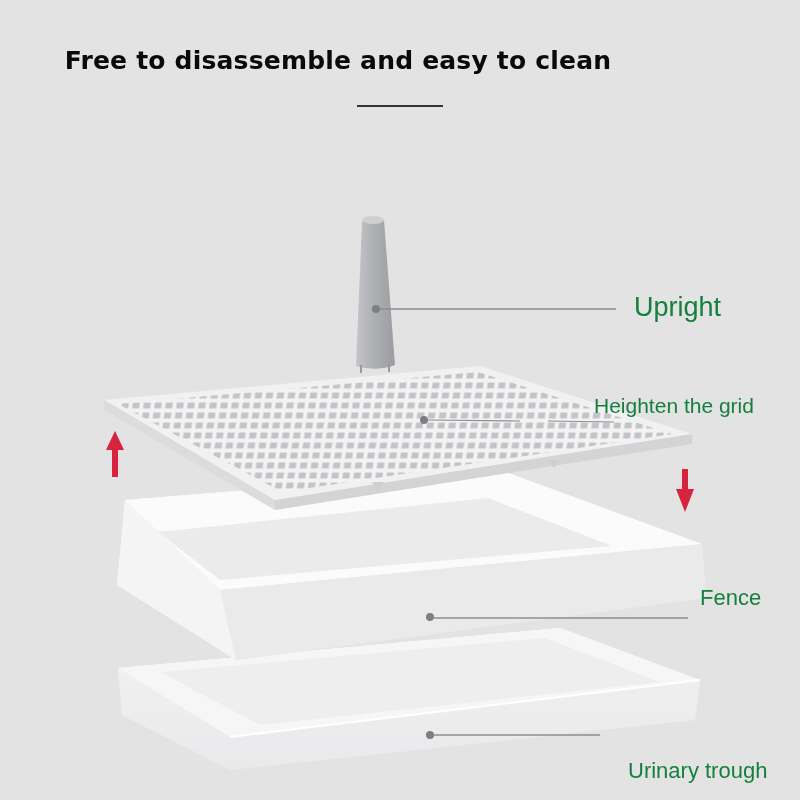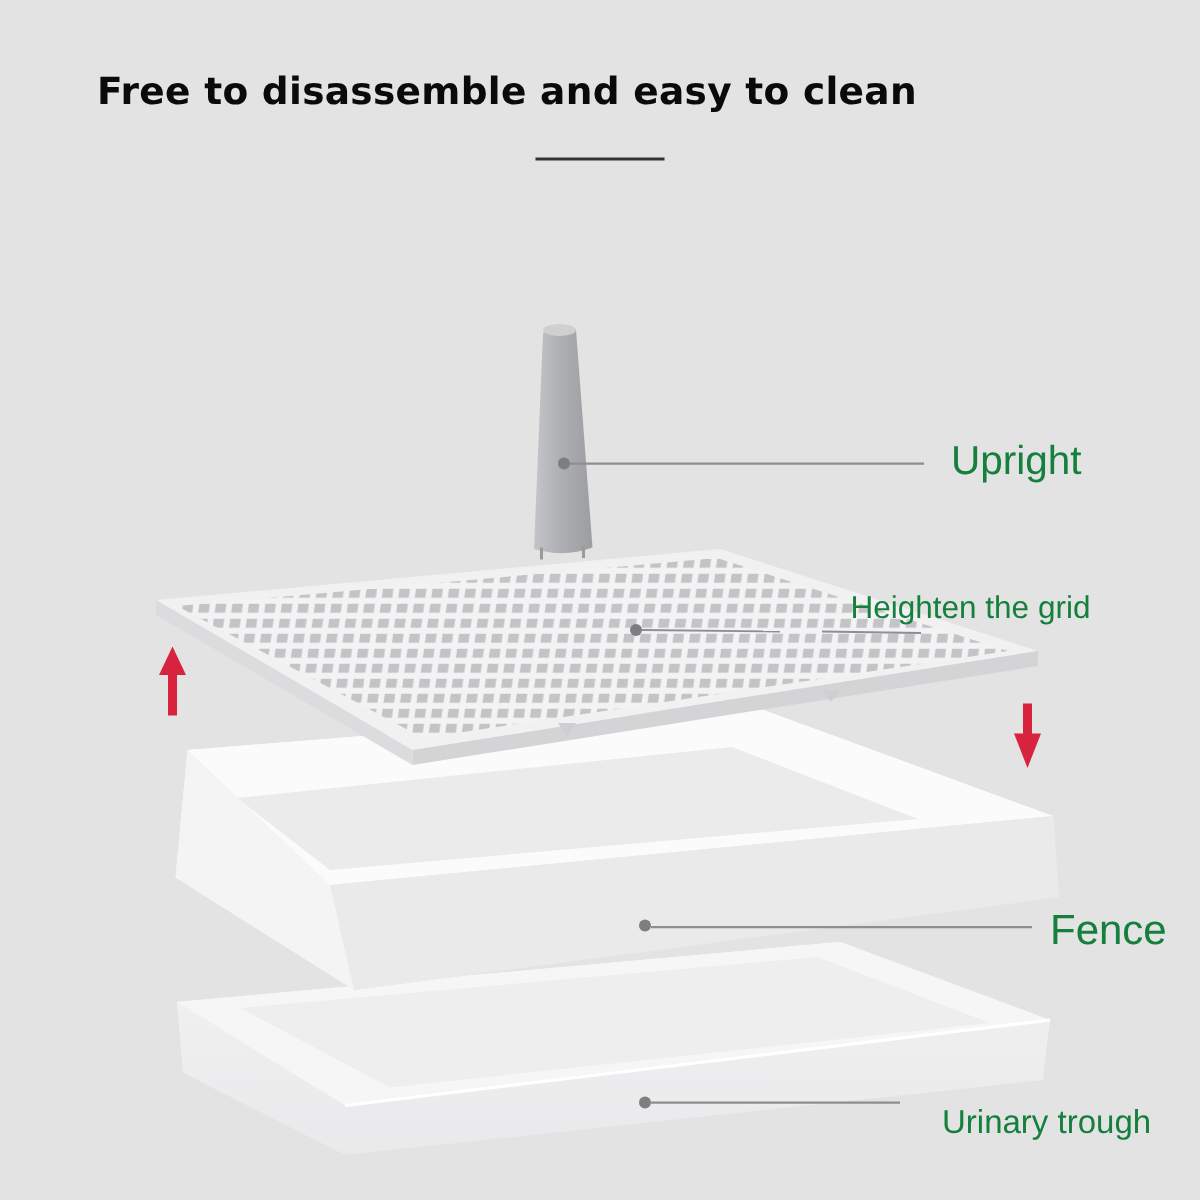--- a/index.html
+++ b/index.html
@@ -16,23 +16,23 @@
   .title-rule {
     position: absolute; left: 357px; top: 105px; width: 86px; height: 2px;
     background: #333;
   }
   svg.art { position: absolute; left: 0; top: 0; }
   .label {
     position: absolute; color: #15803d; white-space: nowrap;
     font-family: "Liberation Sans", sans-serif;
   }
   .lbl-upright { left: 634px; top: 292px; font-size: 27px; }
-  .lbl-grid { left: 567px; top: 394px; font-size: 21px; }
-  .lbl-fence { left: 700px; top: 604px; font-size: 28px; }
-  .lbl-trough { left: 628px; top: 735px; font-size: 22px; }
+  .lbl-grid { left: 594px; top: 394px; font-size: 21px; }
+  .lbl-fence { left: 700px; top: 585px; font-size: 22px; }
+  .lbl-trough { left: 628px; top: 758px; font-size: 22px; }
 </style>
 </head>
 <body>
 
 <div class="title">Free to disassemble and easy to clean</div>
 <div class="title-rule"></div>
 
 <svg class="art" width="800" height="800" viewBox="0 0 800 800">
   <defs>
     <linearGradient id="uprightG" x1="0" x2="1" y1="0" y2="0">

